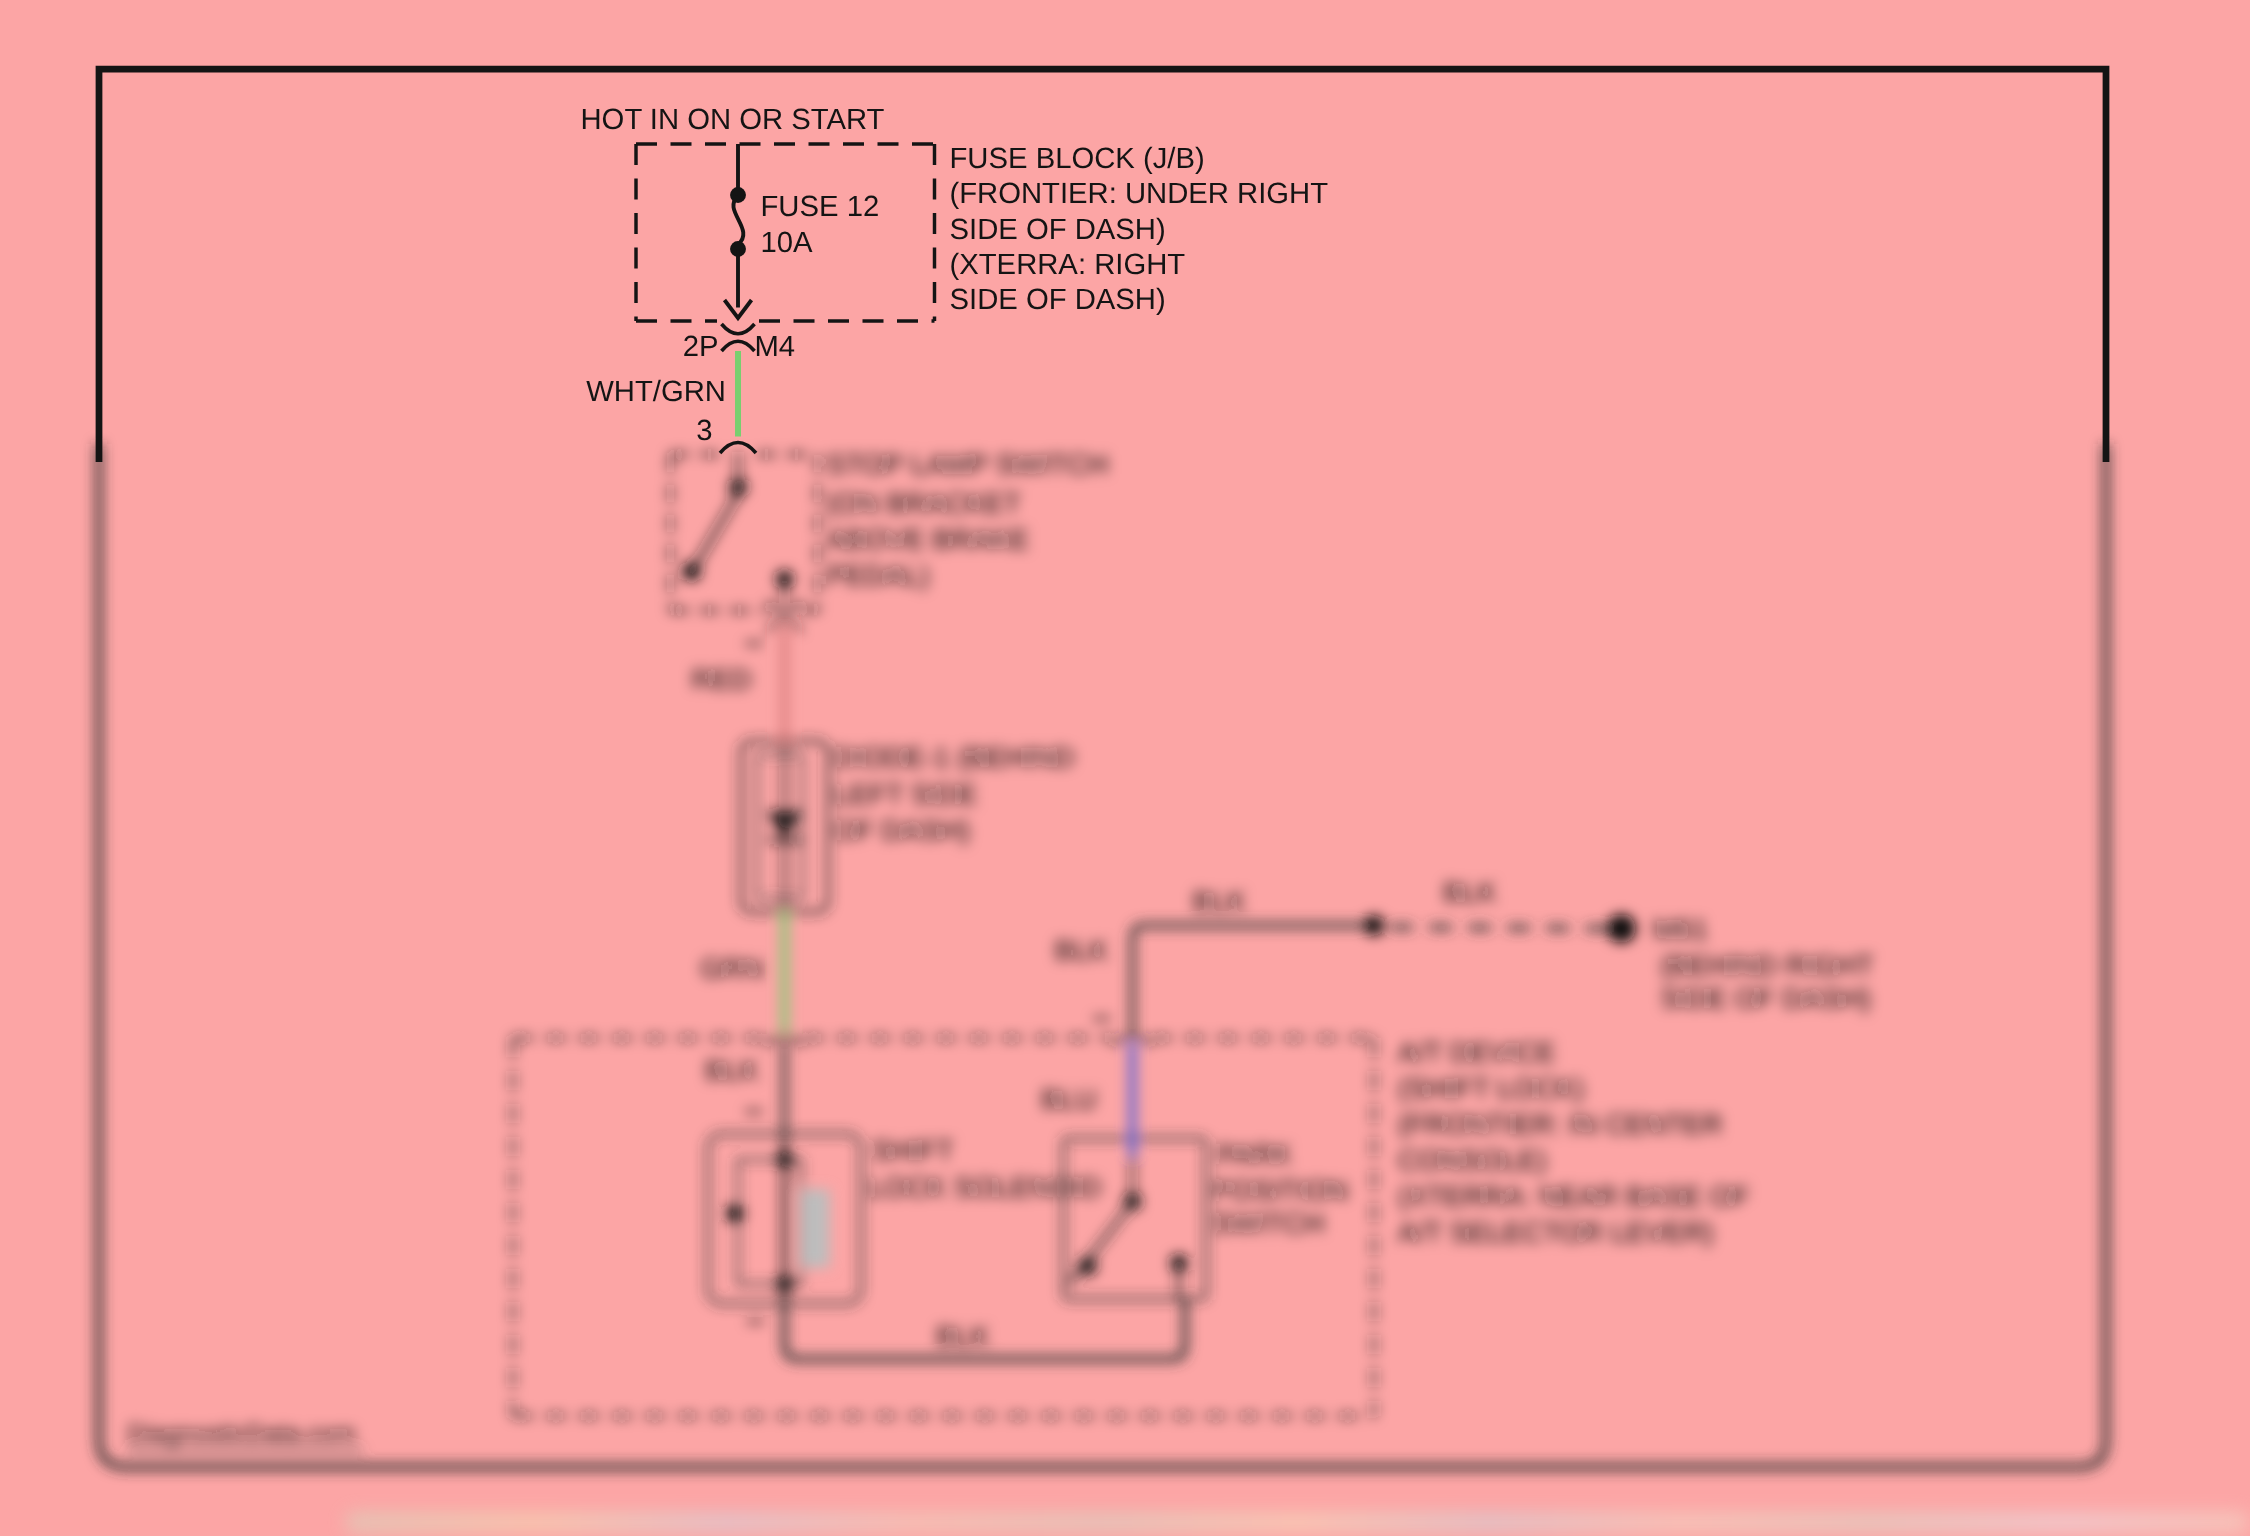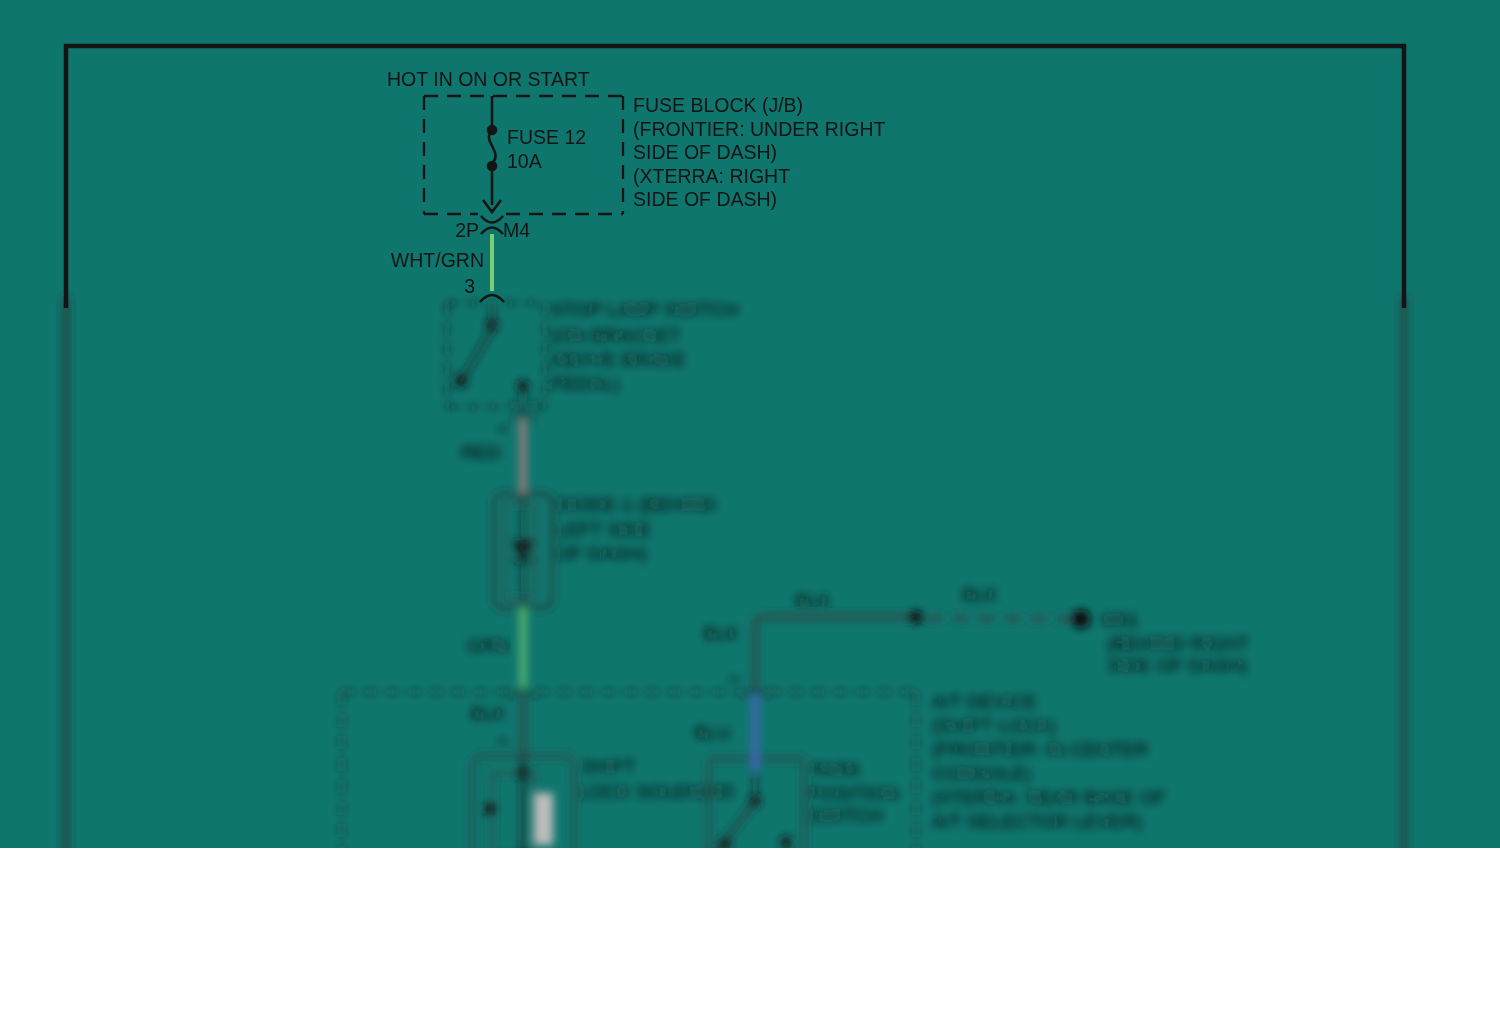--- a/index.html
+++ b/index.html
@@ -1,16 +1,16 @@
 <!DOCTYPE html>
 <html><head>
 <meta charset="utf-8">
 <style>
   html,body{margin:0;padding:0;background:#ffffff;}
-  .stage{position:relative;width:1500px;height:848px;background:#0f766e;overflow:hidden;
+  .stage{position:relative;width:1500px;height:1024px;background:#fca5a5;overflow:hidden;
          font-family:"Liberation Sans", sans-serif;}
   svg{position:absolute;left:0;top:0;}
   svg text{font-family:"Liberation Sans", sans-serif;fill:#141414;}
   .bottom-strip{position:absolute;left:230px;top:1008px;width:1270px;height:14px;border-radius:7px;
     background:linear-gradient(90deg,
       rgba(200,232,200,.8), rgba(240,238,188,.8) 10%, rgba(200,228,240,.8) 20%,
       rgba(236,224,200,.8) 30%, rgba(204,232,208,.8) 40%, rgba(244,240,200,.8) 50%,
       rgba(196,228,236,.8) 60%, rgba(240,232,208,.8) 70%, rgba(208,236,216,.8) 80%,
       rgba(228,240,248,.8) 90%, rgba(240,236,212,.8));
     filter:blur(6px);opacity:.55;}

